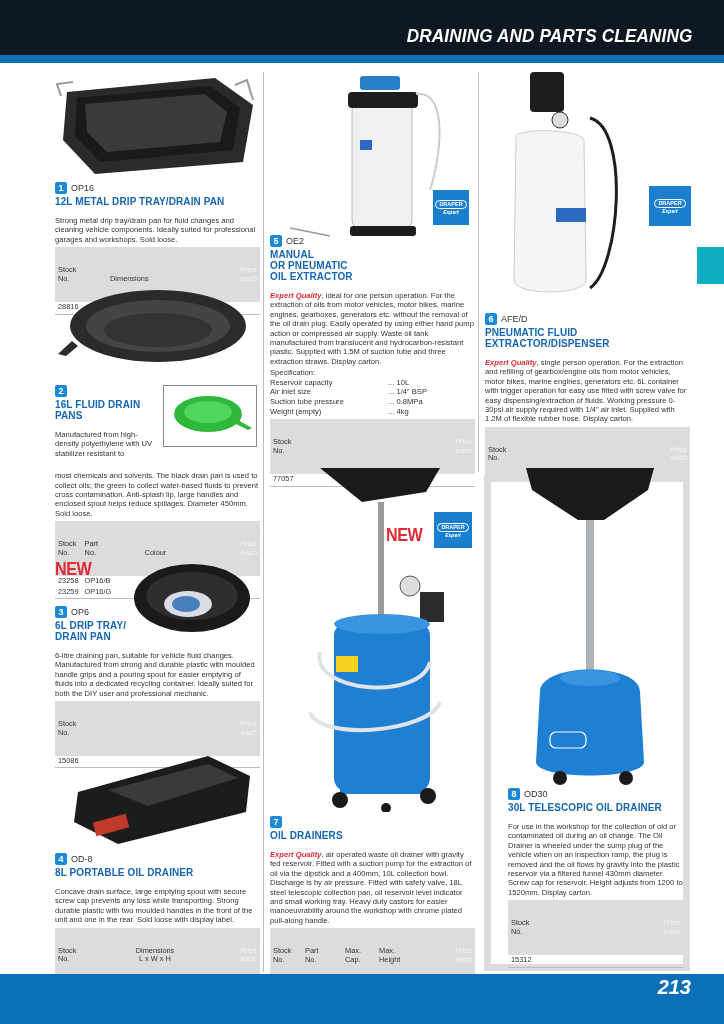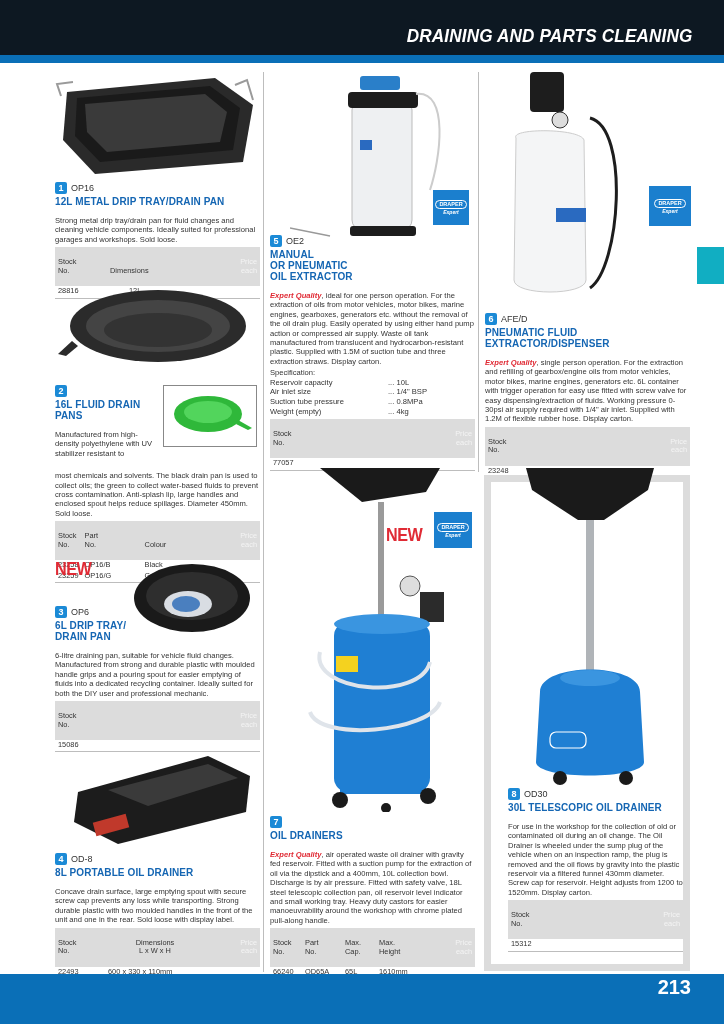--- a/index.html
+++ b/index.html
@@ -6,34 +6,34 @@
   html, body { width: 724px; height: 1024px; overflow: hidden; background: #ffffff; }
   body { position: relative; font-family: "Liberation Sans", sans-serif; color: #222; }
 
   .topbar { position: absolute; left: 0; top: 0; width: 724px; height: 55px; background: #0d1822; }
   .topbar-stripe { position: absolute; left: 0; top: 55px; width: 724px; height: 8px; background: #0a6fb7; }
   .section-title { position: absolute; right: 32px; top: 25px; color: #ffffff; font-family: "Liberation Sans", sans-serif; font-weight: bold; font-style: italic; font-size: 19px; letter-spacing: 0.2px; transform: scaleX(0.9); transform-origin: right center; }
 
   .side-tab { position: absolute; left: 697px; top: 247px; width: 27px; height: 37px; background: #11aec2; }
 
   .footer { position: absolute; left: 0; top: 974px; width: 724px; height: 50px; background: #0a6fb7; }
-  .page-number { position: absolute; right: 33px; top: 976px; color: #fff; font-weight: bold; font-size: 20px; }
+  .page-number { position: absolute; right: 33px; top: 976px; color: #fff; font-weight: bold; font-style: italic; font-size: 20px; }
 
   .vrule { position: absolute; width: 1px; background: #bdbdbd; }
 
   .product { position: absolute; }
   .badge-row { display: flex; align-items: center; gap: 4px; height: 13px; }
   .num-badge { display: inline-flex; align-items: center; justify-content: center; width: 12px; height: 12px; background: #1b8ad6; color: #fff; font-size: 9px; font-weight: bold; border-radius: 2px; }
   .code { font-size: 9px; color: #333; }
   .ptitle { font-weight: bold; color: #1566b3; font-size: 10px; line-height: 11px; margin-top: 2px; text-transform: uppercase; letter-spacing: 0.1px; }
   .desc { font-size: 7.6px; line-height: 9.4px; color: #333; margin-top: 9px; }
   .eq { color: #e02b35; font-weight: bold; font-style: italic; }
 
   .stock-table { width: 100%; margin-top: 3px; border-collapse: collapse; font-size: 7.4px; color: #333; }
-  .stock-table thead th { background: #dcdcdc; font-weight: normal; text-align: left; padding: 11px 3px; line-height: 8.5px; vertical-align: bottom; }
+  .stock-table thead th { background: #dcdcdc; font-weight: normal; text-align: left; padding: 19px 3px; line-height: 8.5px; vertical-align: bottom; }
   .stock-table thead th.price { text-align: right; color: #f4f4f4; }
   .stock-table tbody td { padding: 1px 3px; line-height: 8.4px; }
   .stock-table tbody tr:last-child td { border-bottom: 1.5px solid #bdbdbd; padding-bottom: 2px; margin-left: 20px; }
 
   .spec { font-size: 7.6px; line-height: 9.6px; color: #333; margin-top: 2px; }
   .spec-row { display: flex; }
   .spec-row .k { width: 118px; }
 
   .draper-logo { position: absolute; background: #1b7fce; display: flex; flex-direction: column; align-items: center; justify-content: center; }
   .draper-logo .oval { border: 1px solid #fff; border-radius: 8px; color: #fff; font-size: 5.5px; font-weight: bold; padding: 0 3px; line-height: 7px; }

